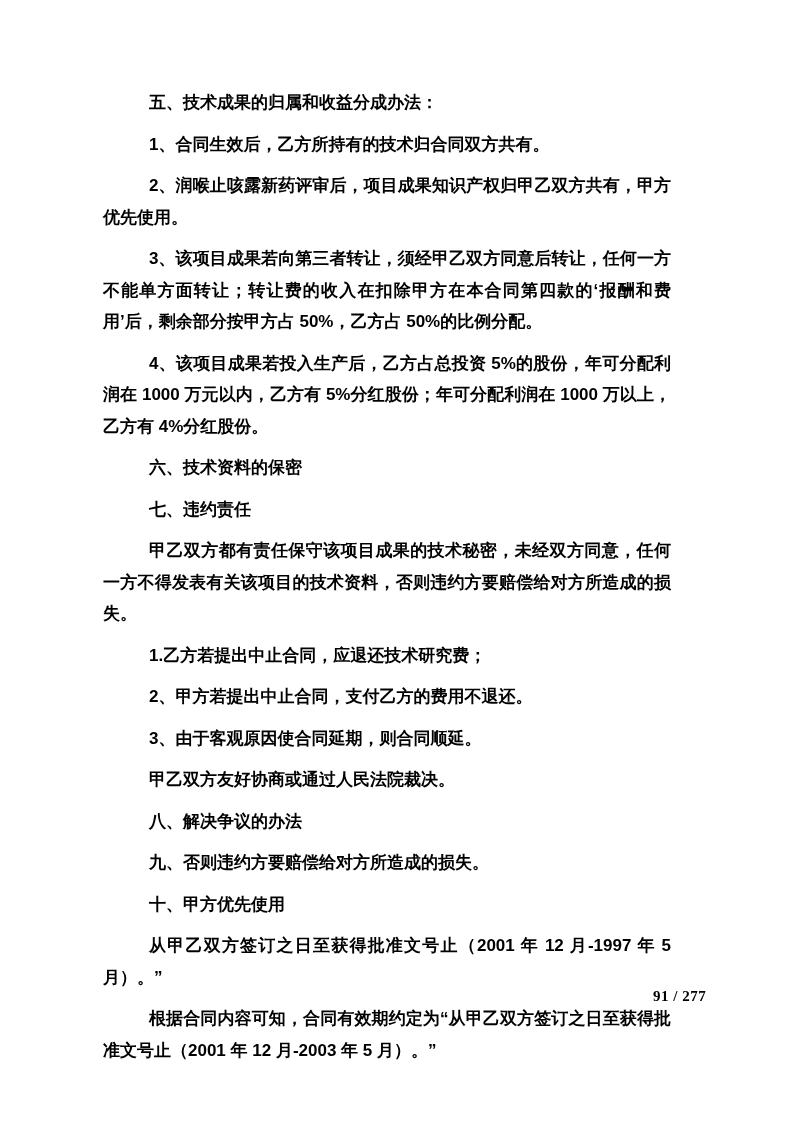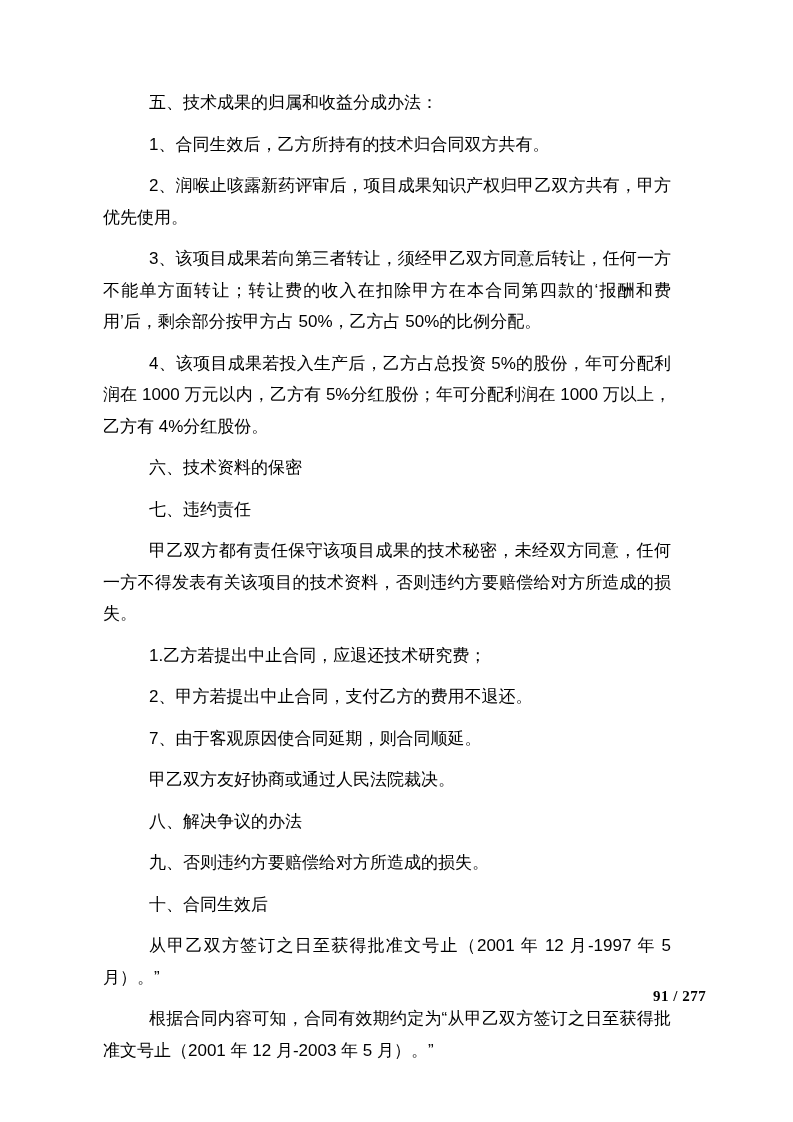--- a/index.html
+++ b/index.html
@@ -20,21 +20,21 @@
   .content {
     position: absolute;
     left: 103px;
     top: 87px;
     width: 585px;
   }
   .para {
     margin: 0 17px 10px 0;
     font-size: 17px;
     line-height: 31.5px;
-    font-weight: normal;
+    font-weight: bold;
     color: #000000;
     text-align: justify;
     text-justify: inter-character;
     text-indent: 46px;
     word-break: break-all;
   }
   .page-number {
     position: absolute;
     top: 988px;
     left: 633px;
@@ -54,22 +54,22 @@
     <p class="para">五、技术成果的归属和收益分成办法：</p>
     <p class="para">1、合同生效后，乙方所持有的技术归合同双方共有。</p>
     <p class="para">2、润喉止咳露新药评审后，项目成果知识产权归甲乙双方共有，甲方优先使用。</p>
     <p class="para">3、该项目成果若向第三者转让，须经甲乙双方同意后转让，任何一方不能单方面转让；转让费的收入在扣除甲方在本合同第四款的‘报酬和费用’后，剩余部分按甲方占 50%，乙方占 50%的比例分配。</p>
     <p class="para">4、该项目成果若投入生产后，乙方占总投资 5%的股份，年可分配利润在 1000 万元以内，乙方有 5%分红股份；年可分配利润在 1000 万以上，乙方有 4%分红股份。</p>
     <p class="para">六、技术资料的保密</p>
     <p class="para">七、违约责任</p>
     <p class="para">甲乙双方都有责任保守该项目成果的技术秘密，未经双方同意，任何一方不得发表有关该项目的技术资料，否则违约方要赔偿给对方所造成的损失。</p>
     <p class="para">1.乙方若提出中止合同，应退还技术研究费；</p>
     <p class="para">2、甲方若提出中止合同，支付乙方的费用不退还。</p>
-    <p class="para">7、由于客观原因使合同延期，则合同顺延。</p>
+    <p class="para">3、由于客观原因使合同延期，则合同顺延。</p>
     <p class="para">甲乙双方友好协商或通过人民法院裁决。</p>
     <p class="para">八、解决争议的办法</p>
     <p class="para">九、否则违约方要赔偿给对方所造成的损失。</p>
-    <p class="para">十、合同生效后</p>
+    <p class="para">十、甲方优先使用</p>
     <p class="para">从甲乙双方签订之日至获得批准文号止（2001 年 12 月-1997 年 5 月）。”</p>
     <p class="para">根据合同内容可知，合同有效期约定为“从甲乙双方签订之日至获得批准文号止（2001 年 12 月-2003 年 5 月）。”</p>
   </div>
   <div class="page-number">91 / 277</div>
 </div>
 
 </body></html>

